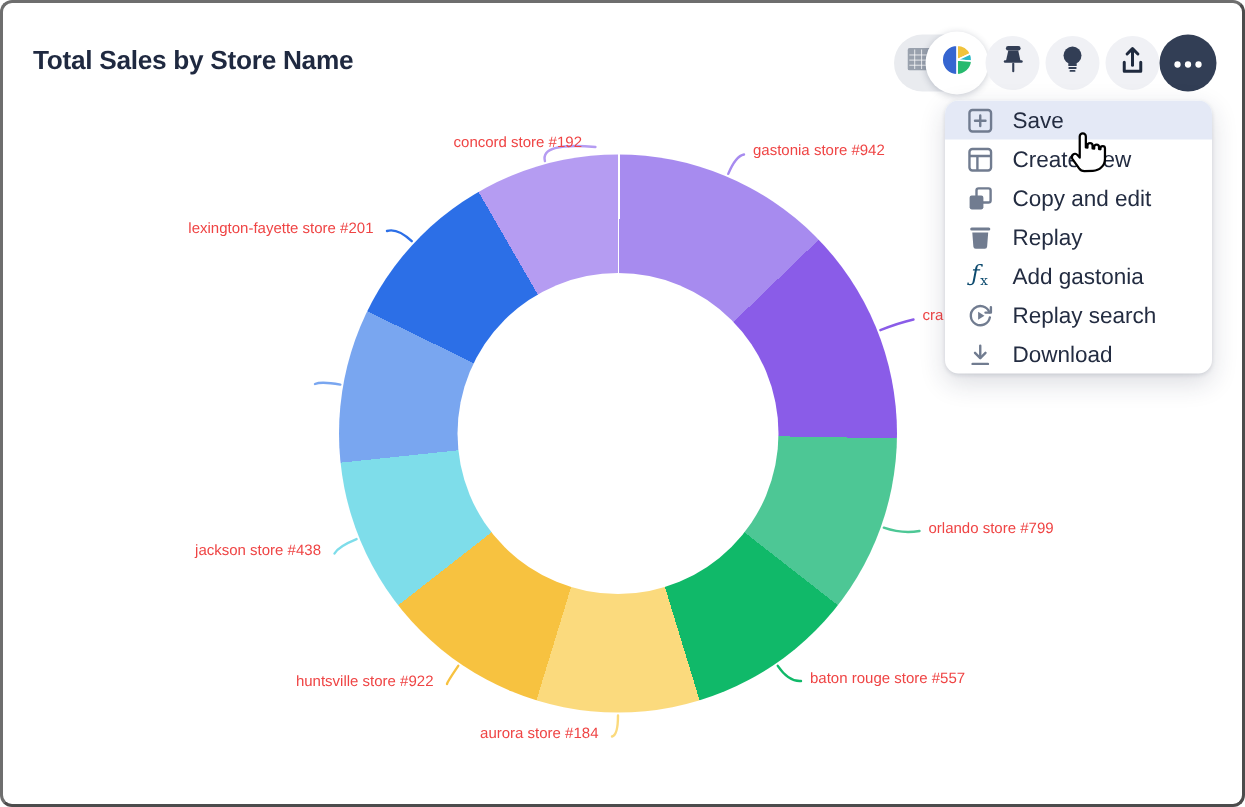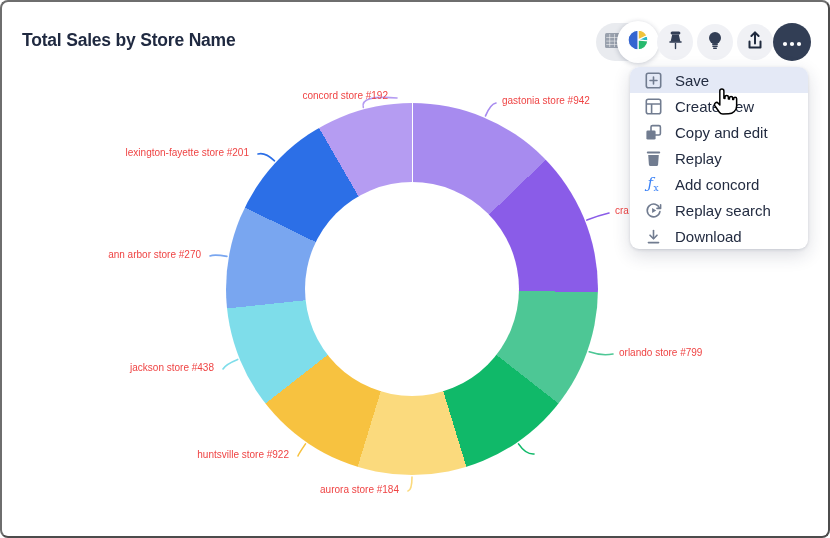--- a/index.html
+++ b/index.html
@@ -26,21 +26,21 @@
   #leader-svg{position:absolute;left:0;top:0;width:830px;height:538px;pointer-events:none;}
   .slice-label{position:absolute;font-size:10px;color:#ef4444;white-space:nowrap;z-index:2;}
 
   
   .menu{position:absolute;left:628px;top:65px;width:178px;background:#fff;border-radius:9px;z-index:5;
         box-shadow:0 1px 3px rgba(30,40,70,.14),0 6px 18px rgba(30,40,70,.16);overflow:hidden;}
   .menu-item{height:26px;display:flex;align-items:center;padding:0 14px;gap:13px;cursor:pointer;}
   .menu-item.hl{background:#e4e9f6;}
   .menu-item .mi{width:18px;height:18px;flex:0 0 18px;display:flex;align-items:center;justify-content:center;color:#717c90;}
   .menu-item .ml{font-size:15px;color:#232c41;}
-  .fx{font-family:"DejaVu Serif","Liberation Serif",serif;font-style:italic;font-size:15px;color:#3b82f6;line-height:1;}
+  .fx{font-family:"DejaVu Serif","Liberation Serif",serif;font-style:italic;font-size:15px;color:#0c4a6e;line-height:1;}
   .fx .sub{font-size:9px;font-style:normal;vertical-align:-3px;margin-left:.5px;}
 
   .cursor{position:absolute;left:711px;top:84px;width:28px;height:30px;z-index:9;pointer-events:none;}
 </style>
 </head>
 <body>
 
 <div class="frame">
 
   <div class="page-title">Total Sales by Store Name</div>
@@ -122,24 +122,24 @@
       <path d="M303.5,441.9 Q296.2,452.6 296,454" fill="none" stroke="#f7c240" stroke-width="1.6" stroke-linecap="round"></path>
       <path d="M235.7,357.4 Q223.6,362.3 221,367" fill="none" stroke="#7eddea" stroke-width="1.6" stroke-linecap="round"></path>
       <path d="M224.9,254.4 Q212.1,252.1 208,254" fill="none" stroke="#79a6f0" stroke-width="1.6" stroke-linecap="round"></path>
       <path d="M272.5,158.8 Q263.0,149.9 256,152" fill="none" stroke="#2c6fe7" stroke-width="1.6" stroke-linecap="round"></path>
       <path d="M361.3,105.4 Q358.0,92.8 395,96" fill="none" stroke="#b59cf2" stroke-width="1.6" stroke-linecap="round"></path>
     </svg>
 
   <div class="slice-label" style="left:500px;top:93px">gastonia store #942</div>
   <div class="slice-label" style="left:613px;top:203px">cra</div>
   <div class="slice-label" style="left:617px;top:345px">orlando store #799</div>
+  <div class="slice-label" style="left:538px;top:445px">baton rouge store #557</div>
   <div class="slice-label" style="right:429px;top:482px">aurora store #184</div>
   <div class="slice-label" style="right:539px;top:447px">huntsville store #922</div>
   <div class="slice-label" style="right:614px;top:360px">jackson store #438</div>
-  <div class="slice-label" style="right:627px;top:247px">ann arbor store #270</div>
   <div class="slice-label" style="right:579px;top:145px">lexington-fayette store #201</div>
   <div class="slice-label" style="right:440px;top:88px">concord store #192</div>
 
   <div class="menu">
     <div class="menu-item hl">
       <span class="mi">
         <svg width="17" height="17" viewBox="0 0 17 17" fill="none" stroke="#717c90" stroke-width="1.6" stroke-linecap="round">
           <rect x="1.3" y="1.3" width="14.4" height="14.4" rx="2"></rect>
           <path d="M8.5,5 v7 M5,8.5 h7"></path>
         </svg>
@@ -170,21 +170,21 @@
           <rect x="0.8" y="1.6" width="13.4" height="2" rx="1" fill="#717c90"></rect>
           <path d="M2.2,5 h10.6 l-0.7,9.4 a1.6,1.6 0 0 1 -1.6,1.5 h-6 a1.6,1.6 0 0 1 -1.6,-1.5 Z" fill="#717c90"></path>
         </svg>
       </span>
       <span class="ml">Replay</span>
     </div>
     <div class="menu-item">
       <span class="mi">
         <span class="fx">ƒ<span class="sub">x</span></span>
       </span>
-      <span class="ml">Add concord</span>
+      <span class="ml">Add gastonia</span>
     </div>
     <div class="menu-item">
       <span class="mi">
         <svg width="17" height="17" viewBox="0 0 17 17" fill="none">
           <path d="M14.6,6.2 A6.4,6.4 0 1 0 14.9,9.6" stroke="#717c90" stroke-width="1.6" stroke-linecap="round"></path>
           <path d="M15.6,2.8 v3.6 h-3.6" stroke="#717c90" stroke-width="1.6" fill="none" stroke-linecap="round" stroke-linejoin="round"></path>
           <path d="M7.1,5.9 l4.2,2.6 l-4.2,2.6 Z" fill="#717c90"></path>
         </svg>
       </span>
       <span class="ml">Replay search</span>

